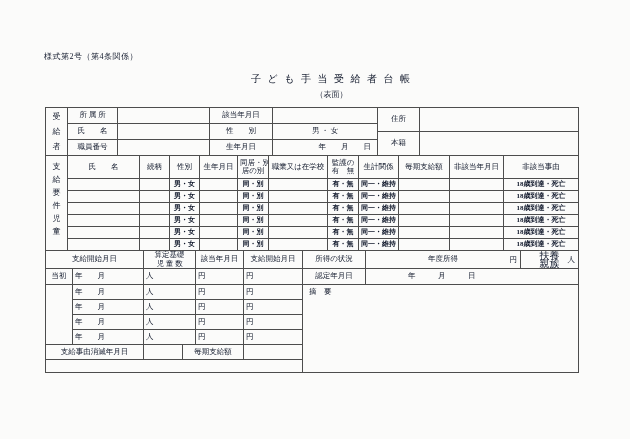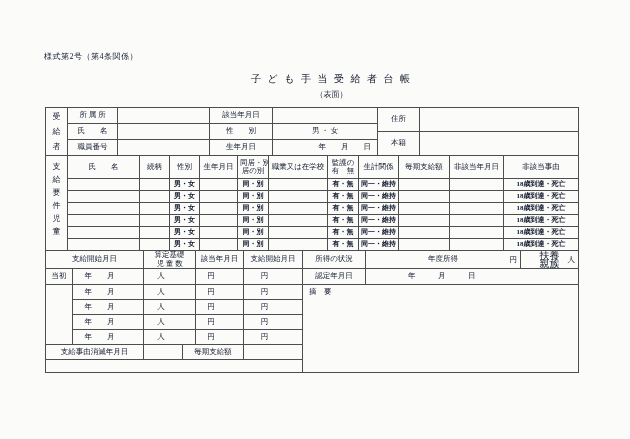--- a/index.html
+++ b/index.html
@@ -23,21 +23,21 @@
   .t3 .mrow{height:15px;}
   .t3 .irow{height:16px;margin-top:44px;}
   .t3 .erow{height:13px;}
   .l2{line-height:8.5px;}
   .l2 div{line-height:8.5px;}
   .vcell{padding:0;}
   .vstack{display:flex;flex-direction:column;align-items:center;font-size:8px;}
   .vstack.r3{height:46px;justify-content:space-around;}
   .vstack.r6{height:90px;justify-content:flex-start;padding-top:4px;}
   .vstack.r6 span{line-height:13px;}
-  .r{text-align:center;padding-right:19px;}
+  .r{text-align:left;padding-right:19px;}
   .rr{text-align:right;padding-right:6px;}
   .certval{text-align:left;padding-left:42px;}
   .relc{position:relative;}
   .unitr{position:absolute;right:3px;top:50%;transform:translateY(-50%);}
   .stack2{display:inline-block;line-height:8px;font-size:10px;vertical-align:middle;}
   .remarks{vertical-align:top;text-align:left;padding:3px 0 0 6px;margin-top:8px;}
 </style>
 </head>
 <body>
 

